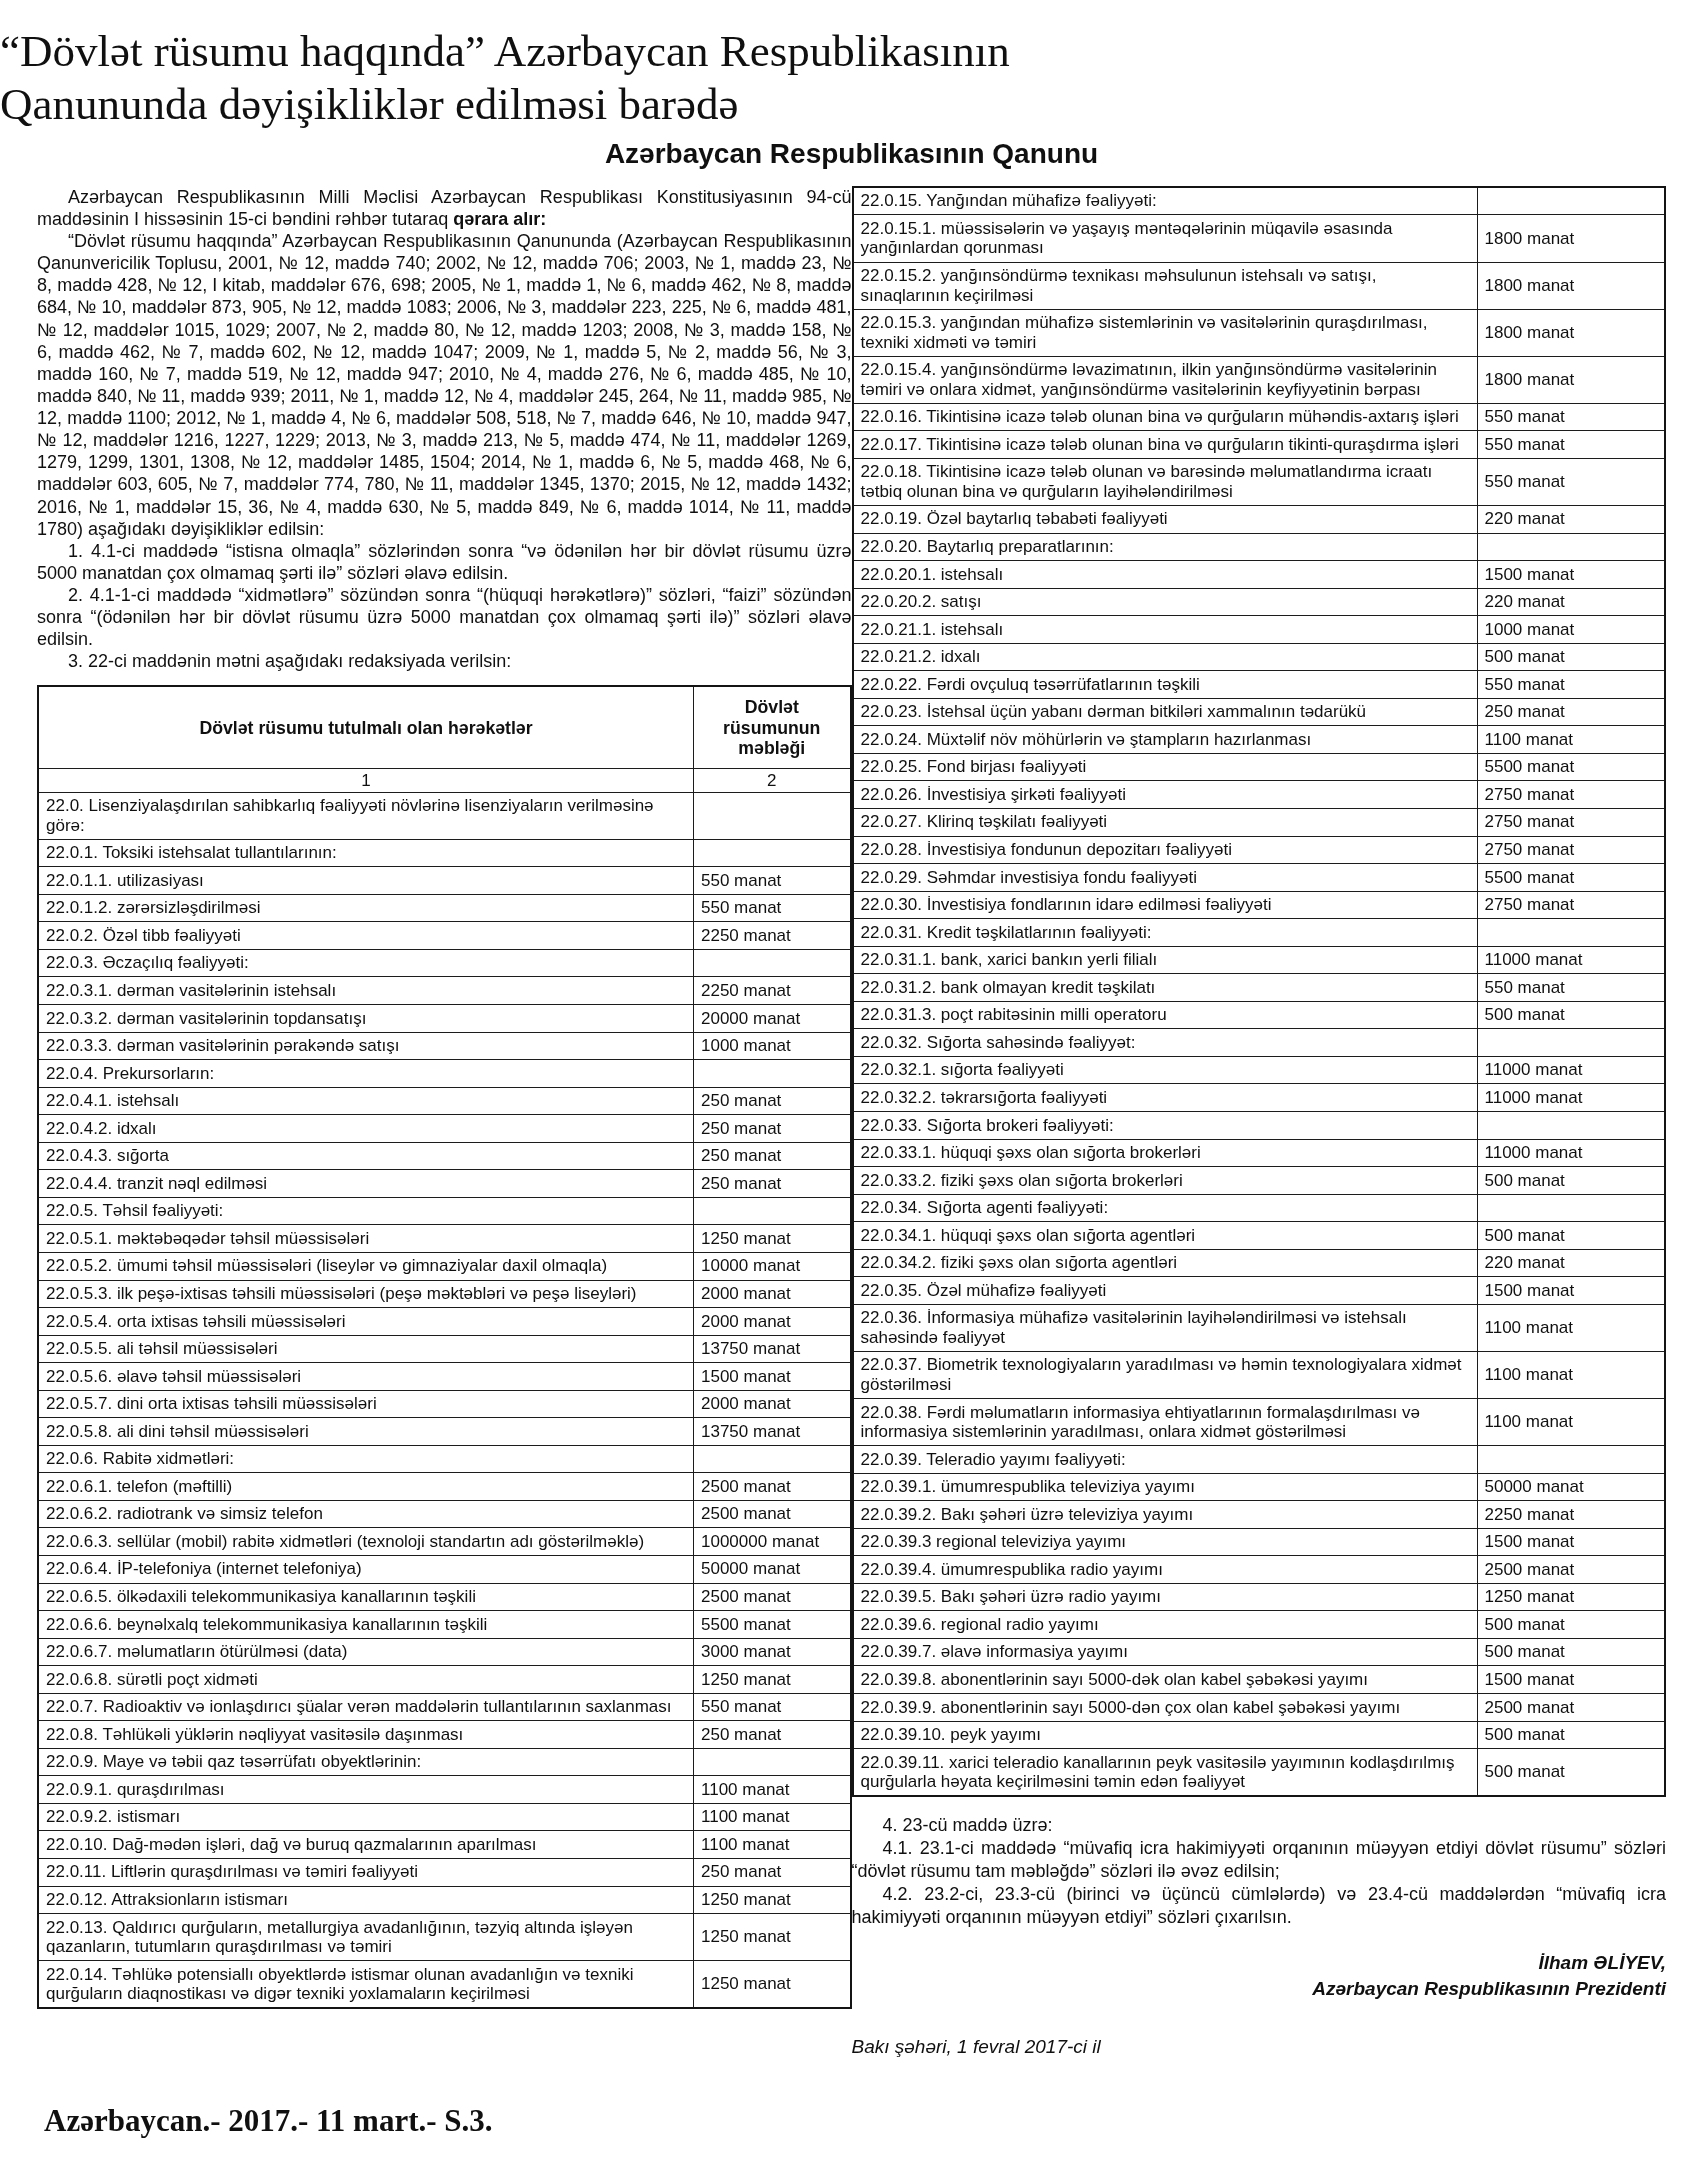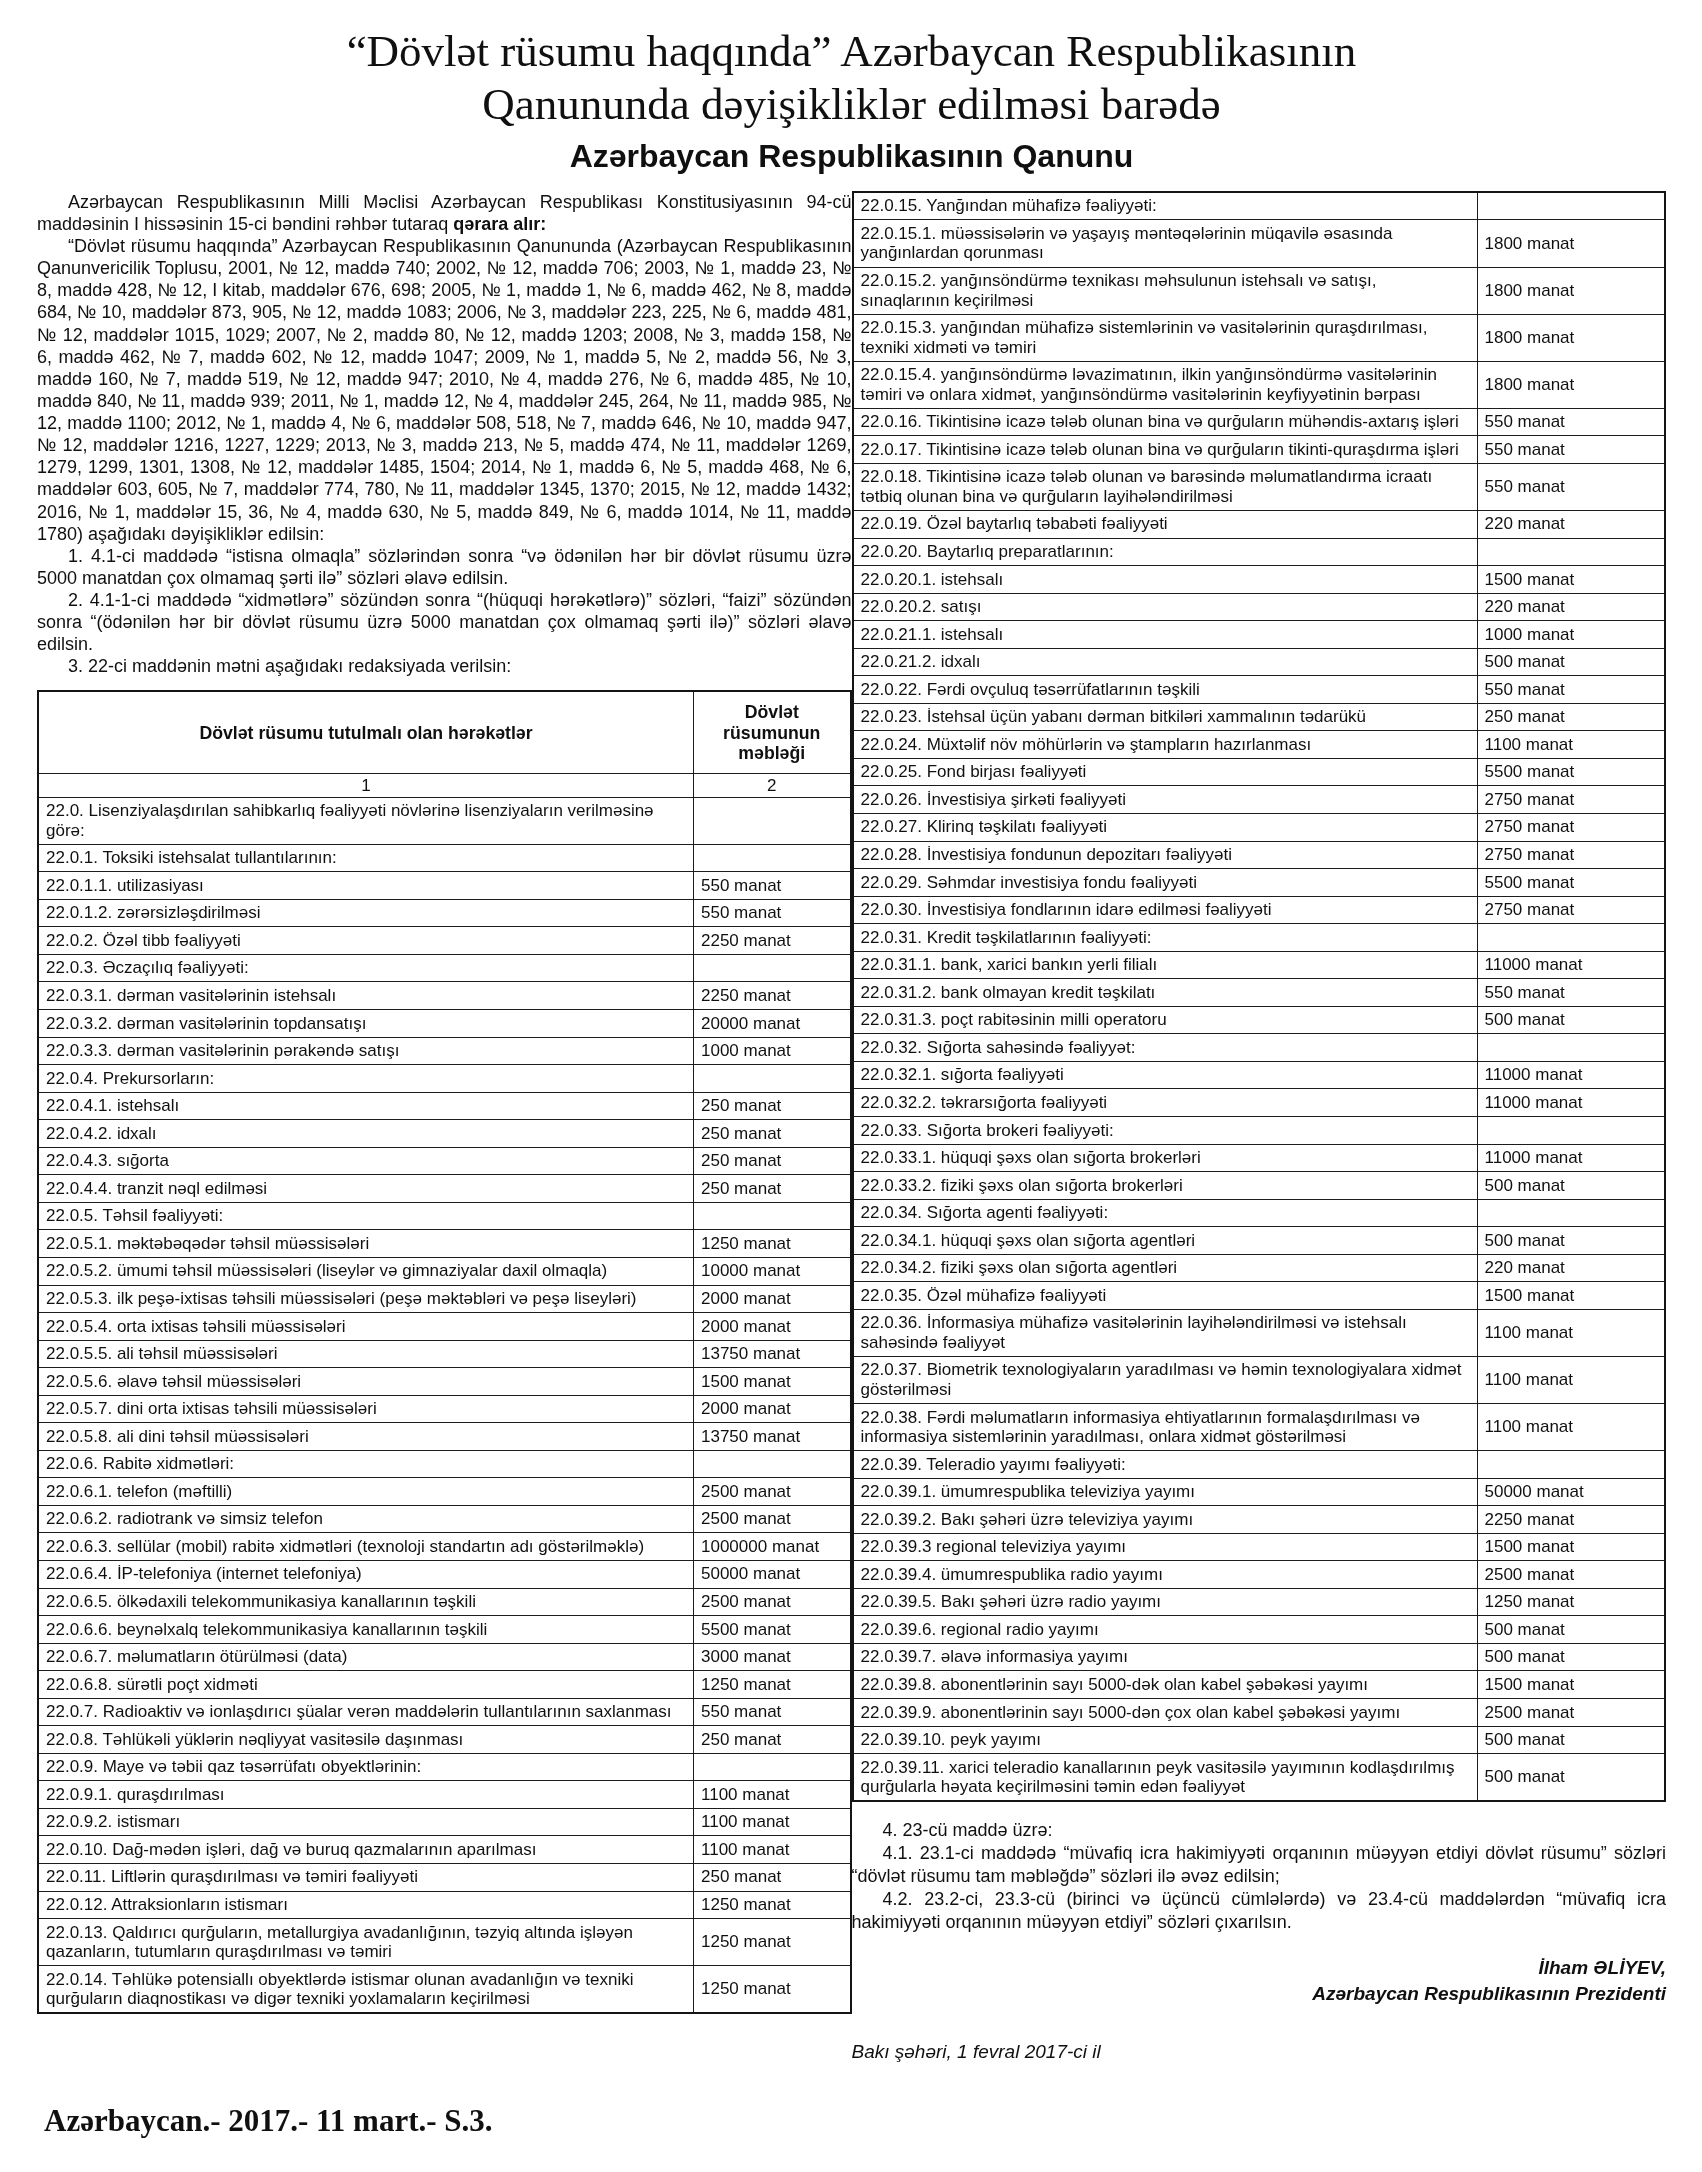--- a/index.html
+++ b/index.html
@@ -3,26 +3,26 @@
 <meta charset="utf-8">
 <style>
   html,body{margin:0;padding:0;background:#888;}
   .page{
     width:1703px;height:2172px;background:#ffffff;color:#101010;
     position:relative;overflow:hidden;margin:0 auto;
     font-family:"Liberation Sans",sans-serif;
   }
   .title{
     font-family:"Liberation Serif",serif;font-weight:400;
-    font-size:45px;line-height:1.16;text-align:center;
+    font-size:45px;line-height:1.16;text-align:left;
     margin:0;padding-top:25.4px;
   }
   .subtitle{
     font-family:"Liberation Sans",sans-serif;font-weight:bold;
-    font-size:32px;text-align:center;margin:8.5px 0 0 0;
+    font-size:28px;text-align:center;margin:8.5px 0 0 0;
   }
   .columns{display:flex;justify-content:space-between;padding:0 37px;margin-top:15.6px;}
   .col{width:913px;}
   .intro p{
     font-size:18px;line-height:1.23;text-align:justify;
     margin:0;text-indent:31px;
   }
   .fee-table{
     border-collapse:collapse;width:100%;table-layout:fixed;
     margin-top:12.7px;border:2.1px solid #141414;

